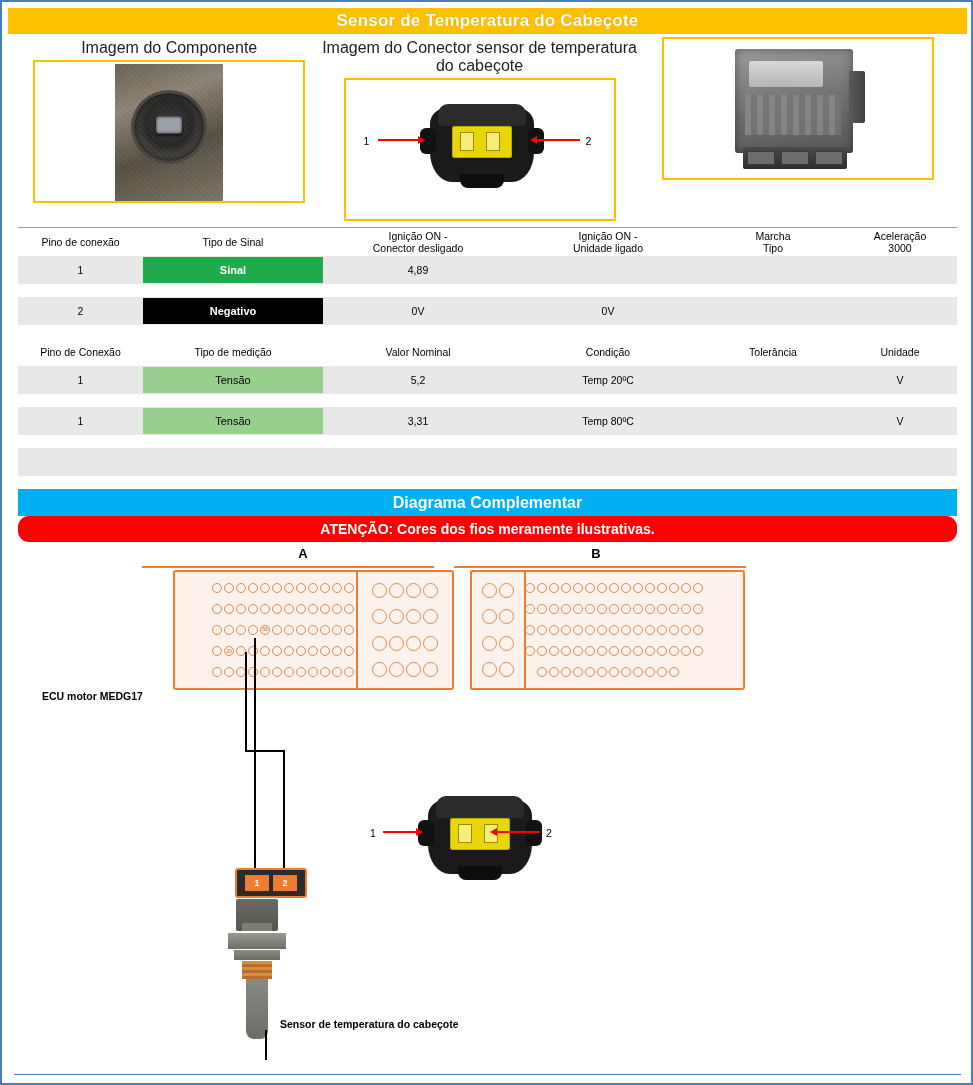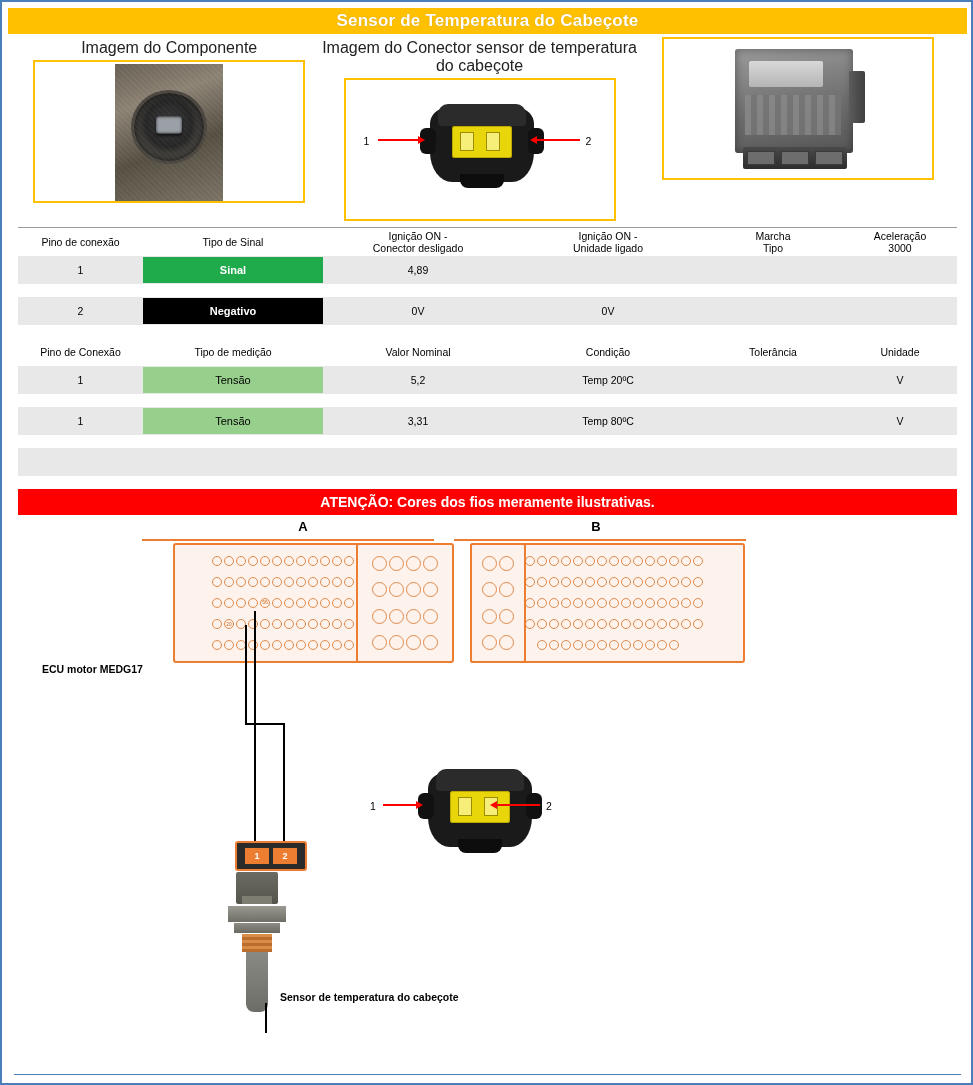--- a/index.html
+++ b/index.html
@@ -273,20 +273,21 @@
     margin: 0 10px;
   }
   .band-red {
     height: 26px;
     background: #ff0000;
     color: #ffffff;
     font-weight: bold;
     font-size: 14px;
     display: flex; align-items: center; justify-content: center;
     margin: 0 10px;
+    border-radius: 11px;
   }
 
   
   .diagram {
     position: relative;
     height: 510px;
     margin: 0 10px;
     background: #ffffff;
   }
   .ab-label {
@@ -577,20 +578,21 @@
         <tr class="data-row">
           <td colspan="6"></td>
         </tr>
         <tr class="spacer-row">
               <td colspan="6"></td>
             </tr>
       </tbody>
         </table>
     </div>
 
+    <div class="band-blue">Diagrama Complementar</div>
     <div class="band-red">ATENÇÃO: Cores dos fios meramente ilustrativas.</div>
 
     <div class="diagram">
 
       <div class="ab-label" style="left:255px;top:4px;width:60px;">A</div>
       <div class="ab-underline" style="left:124px;top:24px;width:292px;"></div>
 
       <div class="ab-label" style="left:548px;top:4px;width:60px;">B</div>
       <div class="ab-underline" style="left:436px;top:24px;width:292px;"></div>
 

